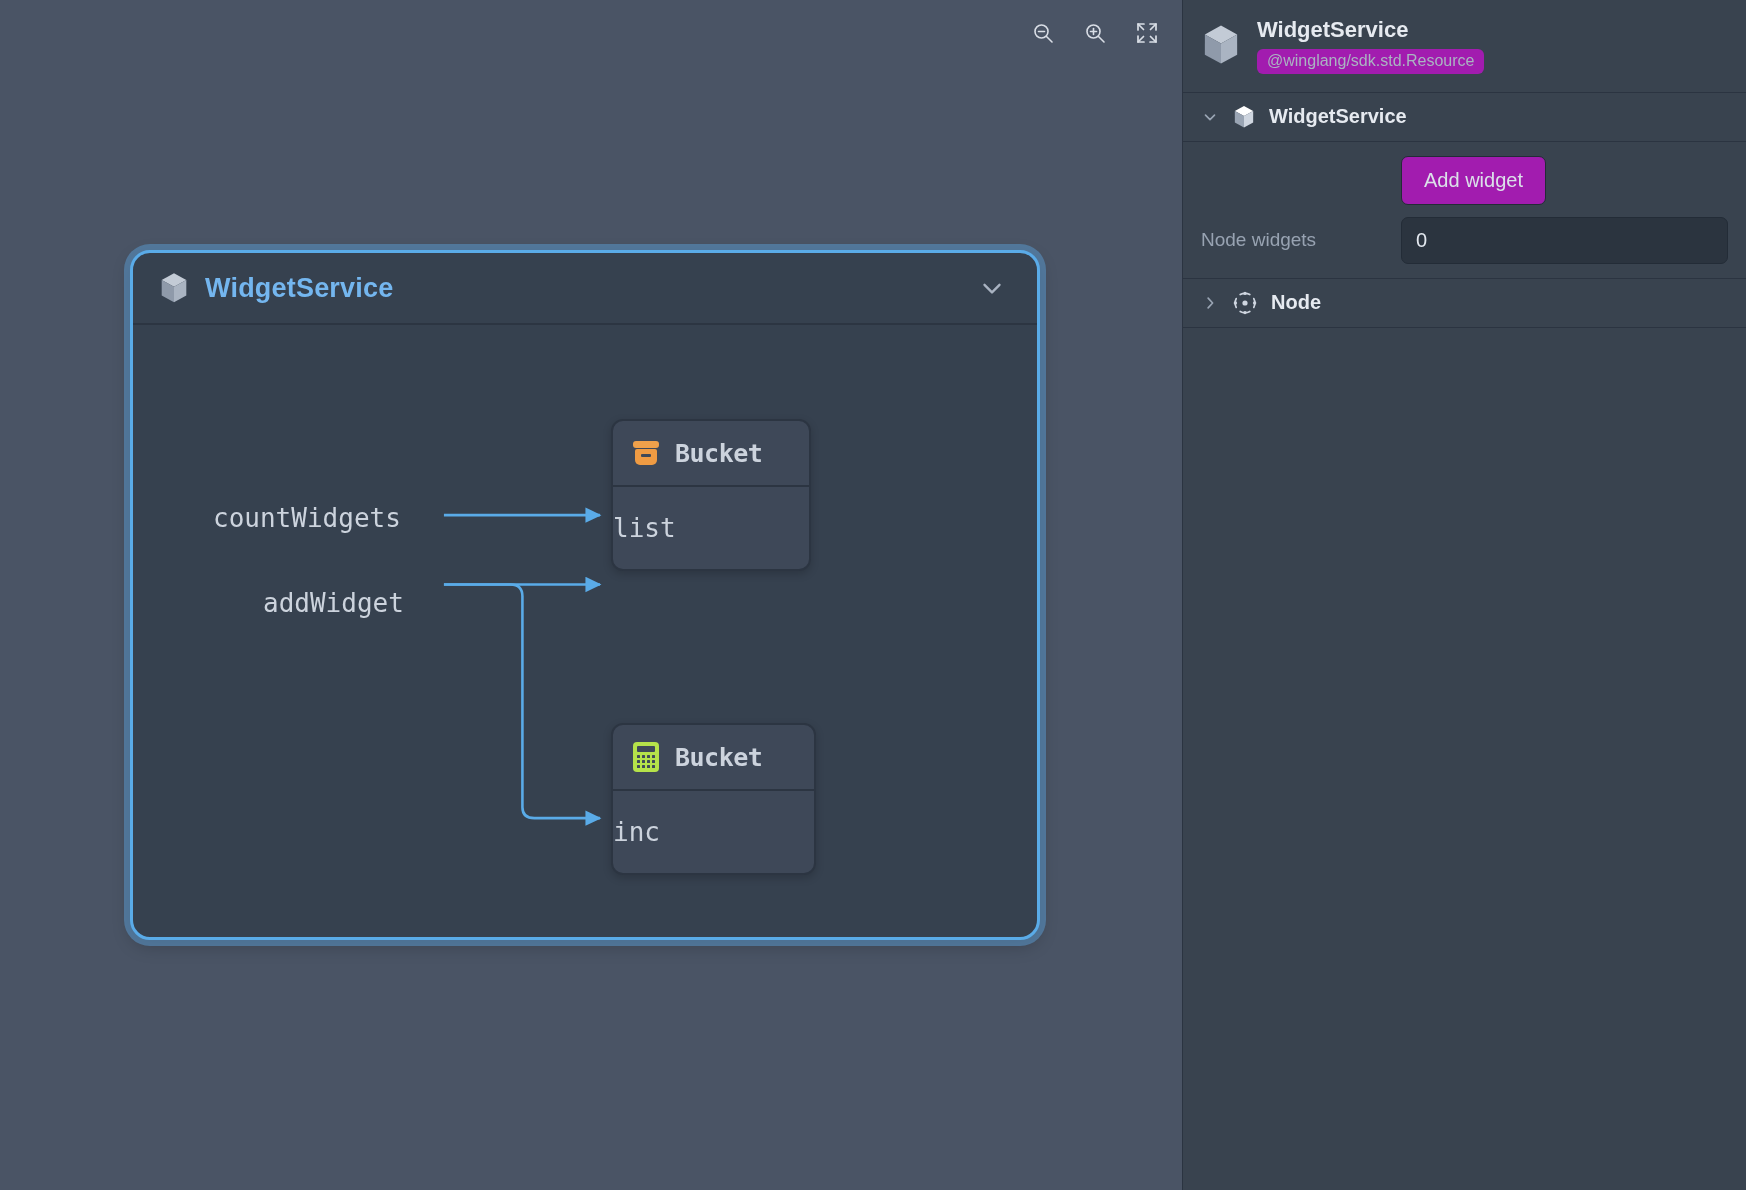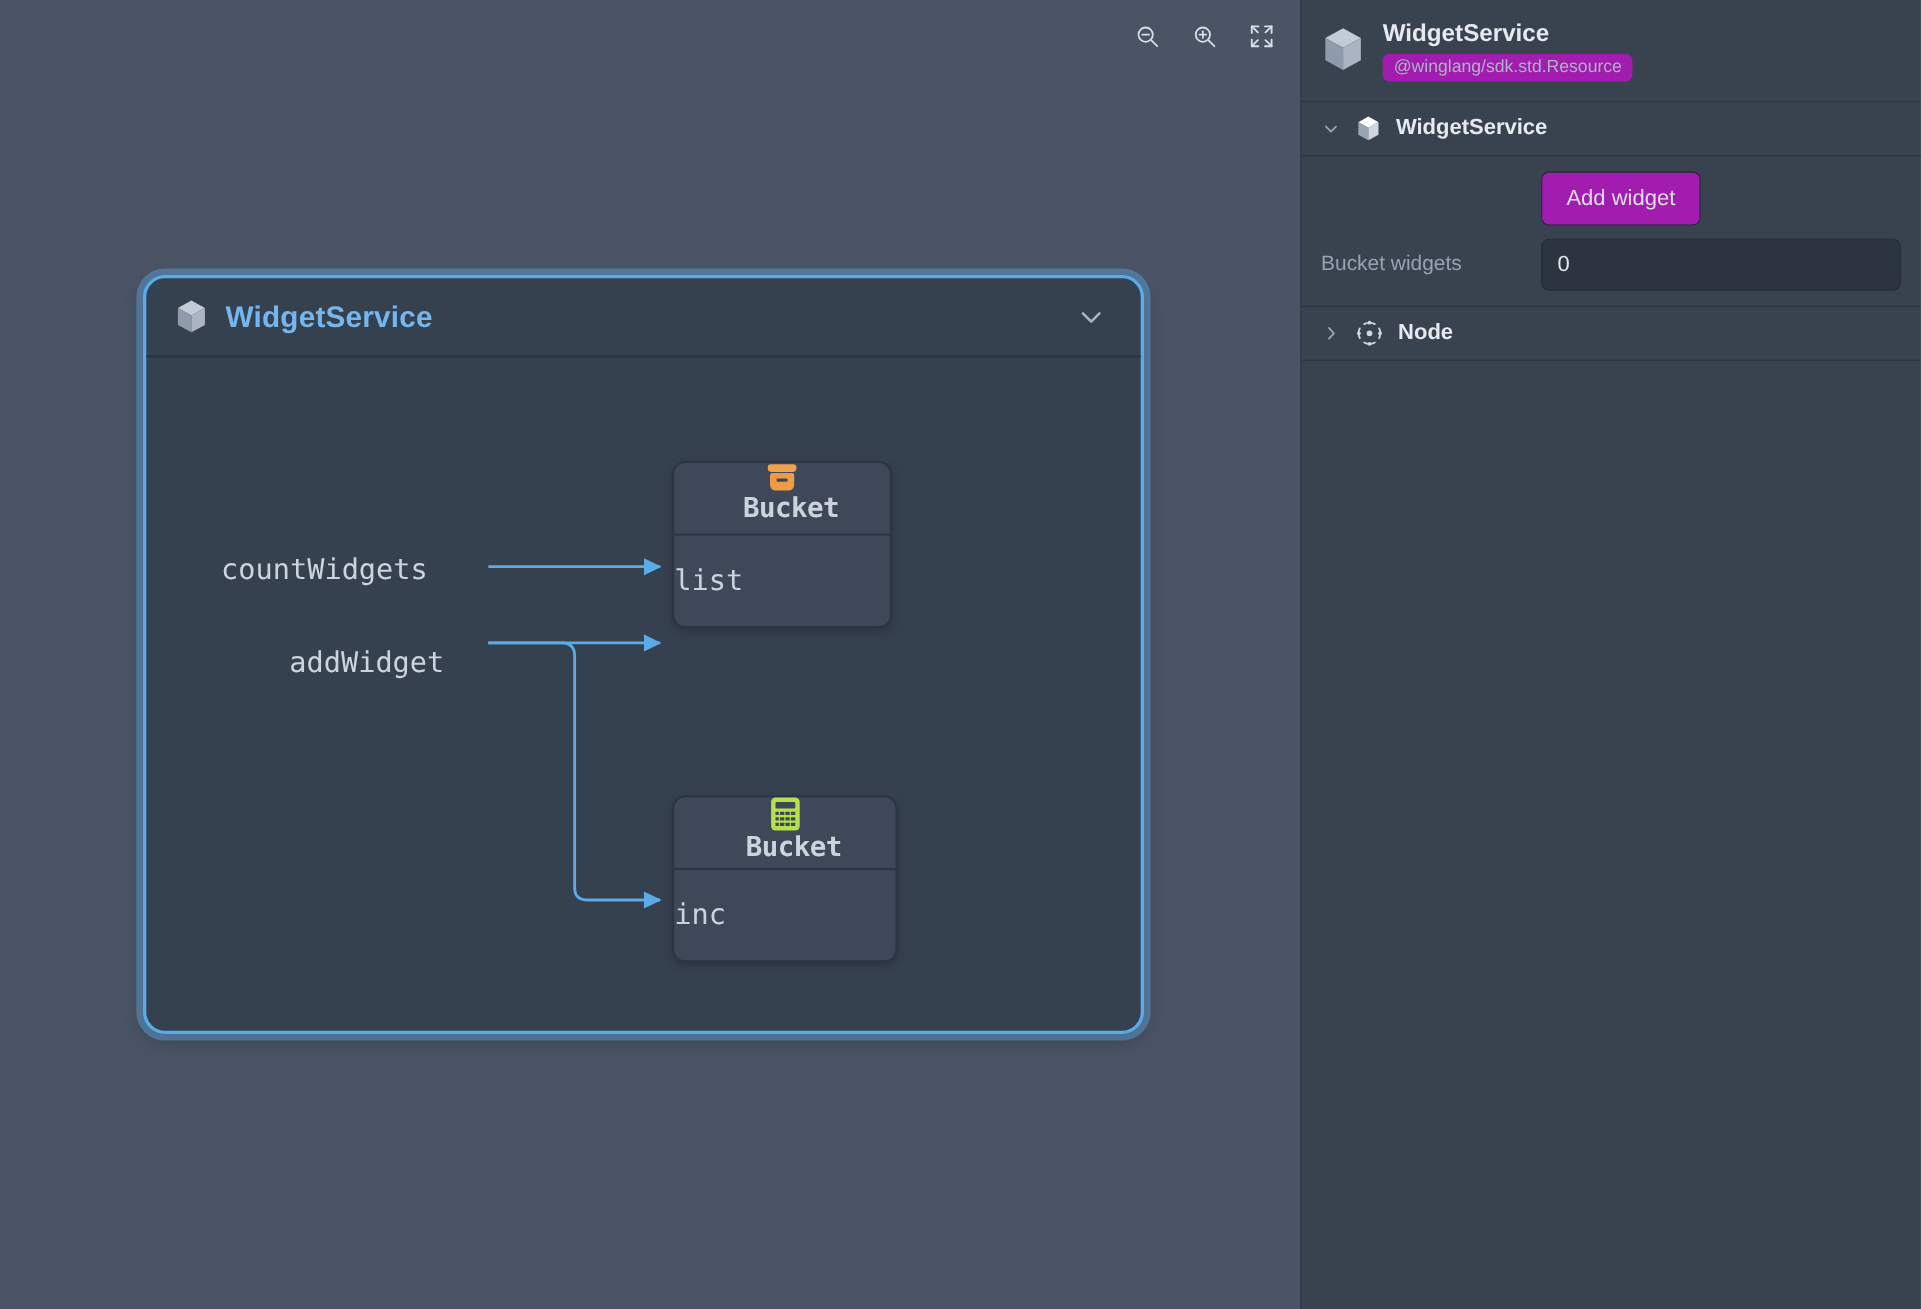--- a/index.html
+++ b/index.html
@@ -93,21 +93,20 @@
     border: 2px solid #2c3542;
     border-radius: 12px;
     box-shadow: 0 3px 8px rgba(0,0,0,0.18);
   }
   .res-header {
     display: flex;
     align-items: center;
     padding: 0 20px;
     height: 66px;
     border-bottom: 2px solid #2c3542;
-    flex-direction: column;
   }
   .res-title {
     font-size: 25px;
     font-weight: 700;
     color: #ccd3dd;
     margin-left: 16px;
     font-family: "DejaVu Sans Mono", monospace;
     letter-spacing: -0.5px;
   }
   .res-methods { padding: 8px 0; }
@@ -172,21 +171,21 @@
   .cube { flex: none; display: block; }
 
   
   .src-label {
     position: absolute;
     font-family: "DejaVu Sans Mono", monospace;
     font-size: 26px;
     color: #ccd3dd;
     white-space: nowrap;
   }
-  #label-countWidgets { left: 68px; top: 178px; }
+  #label-countWidgets { left: 80px; top: 178px; }
   #label-addWidget    { left: 130px; top: 263px; text-align: center; }
 
   
   .edges {
     position: absolute;
     left: 0; top: 0;
     width: 100%; height: 100%;
     pointer-events: none;
     overflow: visible;
   }
@@ -434,21 +433,21 @@
     </div>
 
     <div class="sb-section-body">
       <div class="sb-field-row">
         <div class="sb-field-label"></div>
         <div class="sb-field-control">
           <button class="sb-button">Add widget</button>
         </div>
       </div>
       <div class="sb-field-row">
-        <div class="sb-field-label">Bucket widgets</div>
+        <div class="sb-field-label">Node widgets</div>
         <div class="sb-field-control">
           <input class="sb-input" type="text" readonly="" value="0" style="">
         </div>
       </div>
     </div>
 
     <div class="sb-section-head">
       <span class="sb-caret">
         <svg width="18" height="18" viewBox="0 0 24 24" fill="none" stroke="#9aa5b4" stroke-width="2.2" stroke-linecap="round" stroke-linejoin="round">
           <polyline points="9.5,5.5 15.5,12 9.5,18.5"></polyline>

